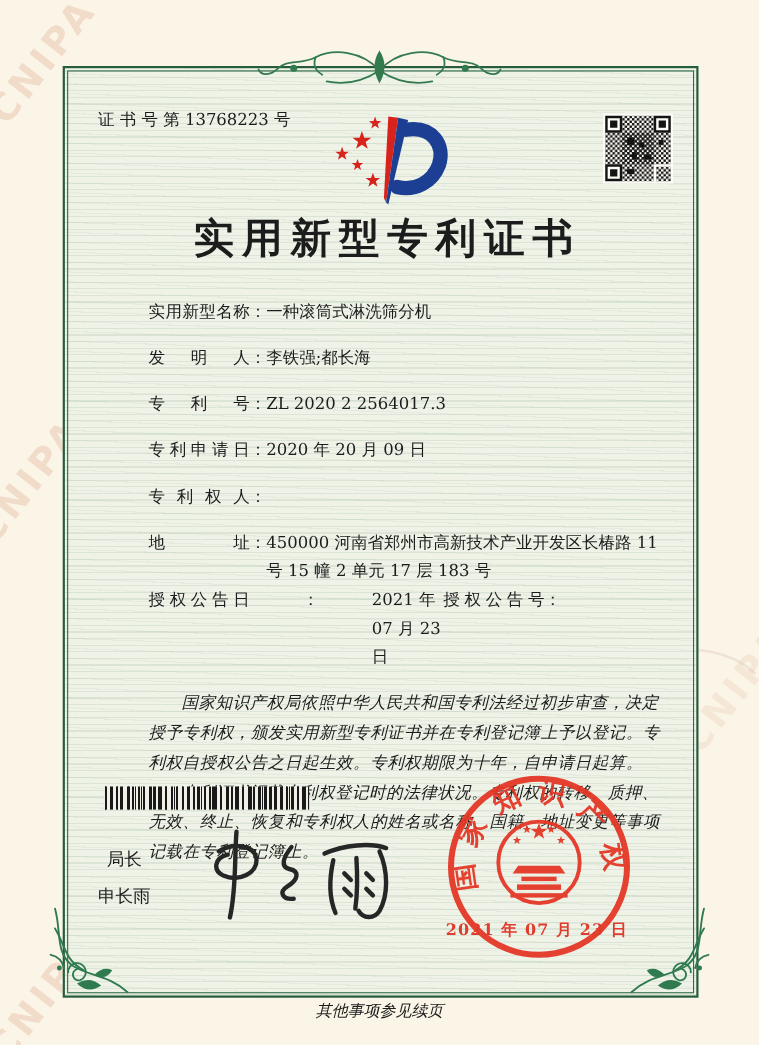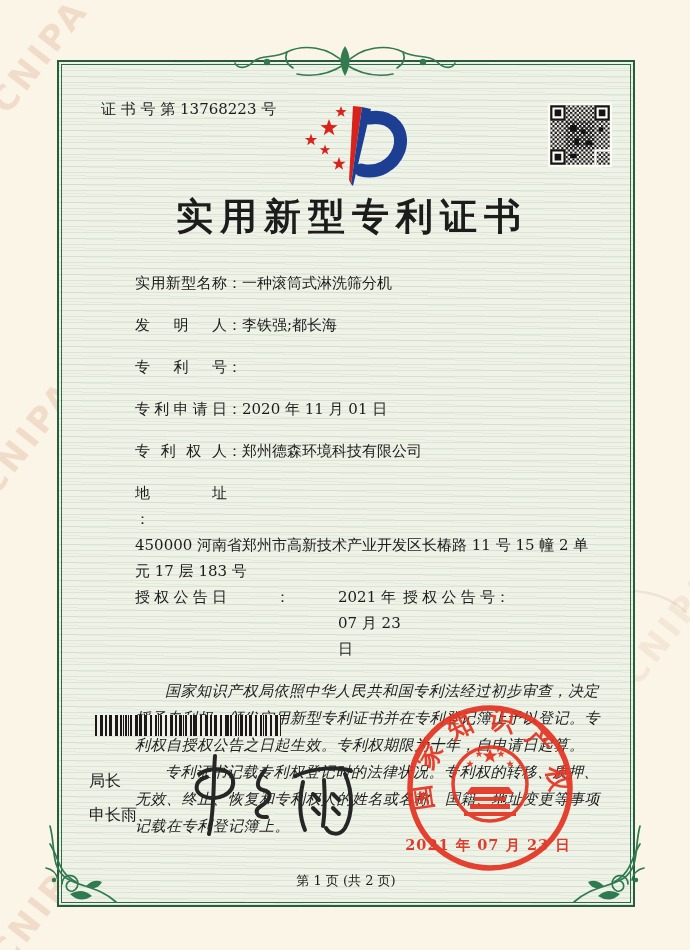--- a/index.html
+++ b/index.html
@@ -12,42 +12,42 @@
   .wm-desen{position:absolute;z-index:1;opacity:.55;}
   
   .border-box{position:absolute;left:57px;top:60px;width:574px;height:843px;
               border:2px solid #275d3d;background:
               repeating-linear-gradient(0deg, rgba(143,173,143,.20) 0 1px, rgba(0,0,0,0) 1px 6px),
               repeating-linear-gradient(2deg, rgba(143,173,143,.10) 0 1px, rgba(0,0,0,0) 1px 9px),
               #eef2e7;z-index:2;}
   .border-box::before{content:"";position:absolute;inset:2px;border:1px solid #2f6b47;pointer-events:none;}
   .ornament{position:absolute;z-index:4;}
   
-  .cert-no{position:absolute;left:42px;top:38px;font-size:15px;z-index:3;}
+  .cert-no{position:absolute;left:30px;top:38px;font-size:15px;z-index:3;}
   .logo{position:absolute;left:236px;top:40px;z-index:3;}
   .qr{position:absolute;left:489px;top:41px;z-index:3;}
   .title{position:absolute;left:0;right:0;top:130px;text-align:center;font-size:37px;font-weight:700;
          letter-spacing:7px;z-index:3;margin-left:12px;}
   .fields{position:absolute;left:28px;right:32px;top:208px;font-size:15px;z-index:3;margin-left:48px;}
   .row{margin-bottom:16px;line-height:26px;display:flex;}
-  .row.addr{margin-bottom:0;flex-direction:column;}
+  .row.addr{margin-bottom:0;}
   .lbl{display:inline-block;width:92px;text-align:justify;text-align-last:justify;flex:none;}
   .colon{flex:none;}
   .val{flex:1;}
   .pair1{display:flex;width:268px;flex:none;gap:48px;}
   .pair2{display:flex;flex:1;}
   .paras{margin-top:4px;font-style:italic;letter-spacing:.5px;}
   .paras p{margin:0;text-indent:2em;line-height:27px;font-size:15px;}
   .barcode{position:absolute;left:36px;top:653px;width:186px;height:21px;z-index:3;background-color:#f2efe6;
            background-image:
              repeating-linear-gradient(90deg,#191919 0 2px,rgba(0,0,0,0) 2px 5px),
              repeating-linear-gradient(90deg,#191919 0 1px,rgba(0,0,0,0) 1px 7px),
              repeating-linear-gradient(90deg,#191919 0 1px,rgba(0,0,0,0) 1px 11px);}
   .signer{position:absolute;left:30px;top:702px;font-size:16px;line-height:34px;z-index:3;
-          font-family:"DejaVu Sans","Liberation Sans",sans-serif;}
+          font-family:"DejaVu Sans","Liberation Sans",sans-serif;text-align:center;}
   .signature{position:absolute;left:128px;top:684px;z-index:3;}
   .seal{position:absolute;left:341px;top:636px;z-index:5;opacity:.93;}
   .page-info{position:absolute;left:0;right:0;top:810px;text-align:center;font-size:13px;z-index:3;}
   .foot-note{position:absolute;left:0;right:0;top:910px;text-align:center;font-size:14.5px;
              font-style:italic;z-index:2;}
 </style>
 </head>
 <body>
 
 <div class="page">
@@ -146,30 +146,30 @@
         <span class="val">一种滚筒式淋洗筛分机</span>
       </div>
       <div class="row">
         <span class="lbl">发明人</span>
           <span class="colon">：</span>
         <span class="val">李铁强;都长海</span>
       </div>
       <div class="row">
         <span class="lbl">专利号</span>
           <span class="colon">：</span>
+        <span class="val">ZL 2020 2 2564017.3</span>
       </div>
       <div class="row">
         <span class="lbl">专利申请日</span>
           <span class="colon">：</span>
-        <span class="val">2020 年 11 月 01 日</span>
+        <span class="val">2020 年 20 月 09 日</span>
       </div>
       <div class="row">
         <span class="lbl">专利权人</span>
           <span class="colon">：</span>
-        <span class="val">郑州德森环境科技有限公司</span>
       </div>
       <div class="row addr">
         <span class="lbl">地址</span>
           <span class="colon">：</span>
         <span class="val">450000 河南省郑州市高新技术产业开发区长椿路 11 号 15 幢 2 单元 17 层 183 号</span>
       </div>
       <div class="row">
         <span class="pair1">
           <span class="lbl">授权公告日</span>
             <span class="colon">：</span>
@@ -225,21 +225,20 @@
         <use href="#star5" transform="translate(101,56) scale(4)"></use>
         <use href="#star5" transform="translate(110,66) scale(4)"></use>
         <path d="M66,96 h48 l-5,-7 h-38 z"></path>
         <rect x="74" y="99" width="32" height="4"></rect>
         <rect x="70" y="106" width="40" height="5"></rect>
         <rect x="64" y="114" width="52" height="4"></rect>
       </g>
       <text x="88" y="152" text-anchor="middle" font-size="14.5" font-weight="700" fill="#e02f1f" letter-spacing="1">2021 年 07 月 23 日</text>
     </svg>
 
-    <div class="page-info">第 1 页 (共 2 页)</div>
   </div>
 
   <svg class="ornament" style="left:233px;top:38px;" width="224" height="48" viewBox="0 0 224 48">
     <g fill="none" stroke="#337a4f" stroke-width="1.6" stroke-linecap="round">
       <path d="M112,26 C96,8 70,6 54,14 C40,21 28,16 20,24 C12,32 4,30 2,25"></path>
       <path d="M112,26 C128,8 154,6 170,14 C184,21 196,16 204,24 C212,32 220,30 222,25"></path>
       <path d="M112,26 C100,34 84,40 64,36 M112,26 C124,34 140,40 160,36"></path>
       <path d="M54,14 q-4,10 6,16 M170,14 q4,10 -6,16"></path>
       <circle cx="34" cy="24" r="2.4" fill="#337a4f"></circle>
       <circle cx="190" cy="24" r="2.4" fill="#337a4f"></circle>
@@ -267,13 +266,14 @@
       <path d="M22,62 a8,8 0 1 1 11,7 a5,5 0 1 1 -3,-10"></path>
       <path d="M6,46 q10,2 12,12"></path>
     </g>
     <g fill="#2f7a4e">
       <path d="M30,72 q12,-7 22,2 q-12,8 -22,-2"></path>
       <path d="M46,64 q8,-8 16,-4 q-6,10 -16,4"></path>
       <circle cx="14" cy="58" r="2.2"></circle>
     </g>
   </svg>
 
+  <div class="foot-note">其他事项参见续页</div>
 </div>
 
 </body></html>

